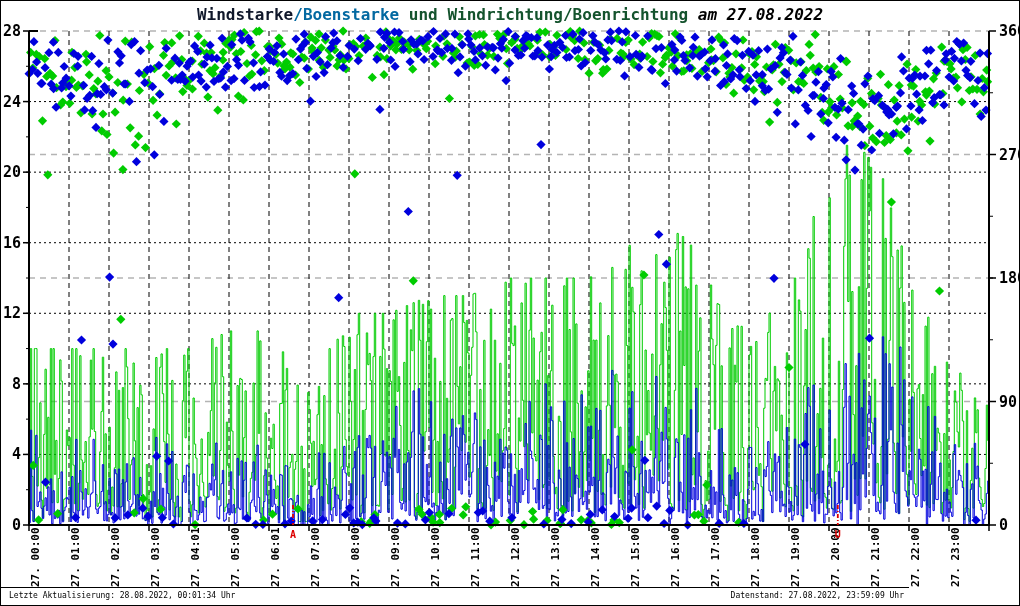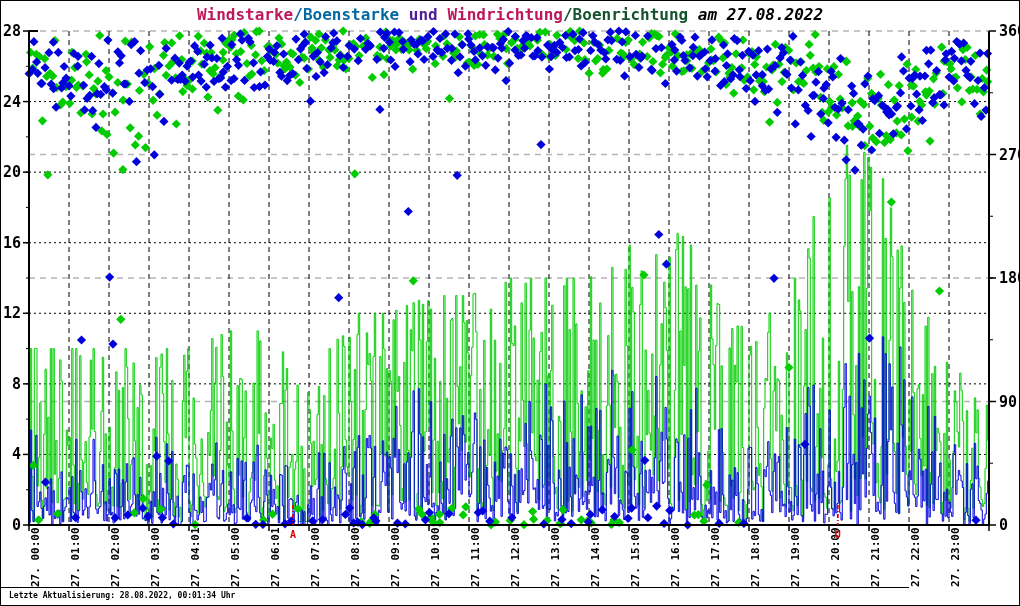--- a/index.html
+++ b/index.html
@@ -3,30 +3,30 @@
 <meta charset="utf-8">
 <style>
   html,body{margin:0;padding:0;background:#fff;}
   .page{position:relative;width:1018px;height:604px;border:1px solid #000;background:#fff;overflow:hidden;
         font-family:"DejaVu Sans Mono","Liberation Mono",monospace;}
   .chart-title{position:absolute;top:4px;left:0;width:100%;text-align:center;
                font-size:16px;font-weight:bold;letter-spacing:0;white-space:pre;}
   #chart-svg{position:absolute;top:0;left:0;}
   .status-bar{position:absolute;left:0;top:586px;width:908px;height:17px;
               border-top:1px solid #000;box-sizing:border-box;background:#fff;
-              font-size:8px;font-weight:bold;line-height:16px;}
+              font-size:8px;font-weight:normal;line-height:16px;}
   .status-left{position:absolute;left:8px;top:0;}
   .status-right{position:absolute;right:5px;top:0;}
   svg text{font-family:"DejaVu Sans Mono","Liberation Mono",monospace;font-weight:bold;}
 </style>
 </head>
 <body>
 
 <div class="page">
-  <div class="chart-title" id="chart-title"><span style="color: #be185d; text-align: center;">Windstarke</span><span style="color: #0369a1;">/Boenstarke</span><span style="color: #4c1d95;"> und </span><span style="color: #be185d;">Windrichtung</span><span style="color: #14532d;">/Boenrichtung</span><span style="color: rgb(0, 0, 0); font-style: italic;"> am 27.08.2022</span></div>
+  <div class="chart-title" id="chart-title"><span style="color: #0f172a; text-align: center;">Windstarke</span><span style="color: #0369a1;">/Boenstarke</span><span style="color: #14532d;"> und </span><span style="color: #14532d;">Windrichtung</span><span style="color: #14532d;">/Boenrichtung</span><span style="color: rgb(0, 0, 0); font-style: italic;"> am 27.08.2022</span></div>
   <svg id="chart-svg" width="1018" height="586">
       <g>
         <line x1="28" x2="988" y1="400.5" y2="400.5" stroke="#b4b4b4" stroke-width="1.3" stroke-dasharray="6 5"></line>
         <line x1="28" x2="988" y1="277" y2="277" stroke="#b4b4b4" stroke-width="1.3" stroke-dasharray="6 5"></line>
         <line x1="28" x2="988" y1="153.5" y2="153.5" stroke="#b4b4b4" stroke-width="1.3" stroke-dasharray="6 5"></line>
         <line x1="28" x2="988" y1="30" y2="30" stroke="#b4b4b4" stroke-width="1.3" stroke-dasharray="6 5"></line>
       </g>
       <g>
         <line x1="28" x2="988" y1="453.42857142857144" y2="453.42857142857144" stroke="#000000" stroke-width="1" stroke-dasharray="2 3"></line>
         <line x1="28" x2="988" y1="382.8571428571429" y2="382.8571428571429" stroke="#000000" stroke-width="1" stroke-dasharray="2 3"></line>
@@ -1115,14 +1115,15 @@
       </g>
       <g>
         <line x1="292" x2="292" y1="504" y2="524" stroke="#dd0000" stroke-width="1.8" stroke-dasharray="4 2 1 2"></line>
         <text x="292" y="537" text-anchor="middle" font-size="10" fill="#dd0000">A</text>
         <line x1="836.7999999999998" x2="836.7999999999998" y1="504" y2="524" stroke="#dd0000" stroke-width="1.8" stroke-dasharray="4 2 1 2"></line>
         <text x="836.7999999999998" y="537" text-anchor="middle" font-size="10" fill="#dd0000">U</text>
       </g>
     </svg>
   <div class="status-bar">
     <span class="status-left">Letzte Aktualisierung: 28.08.2022, 00:01:34 Uhr</span>
+    <span class="status-right">Datenstand: 27.08.2022, 23:59:09 Uhr</span>
   </div>
 </div>
 
 </body></html>

